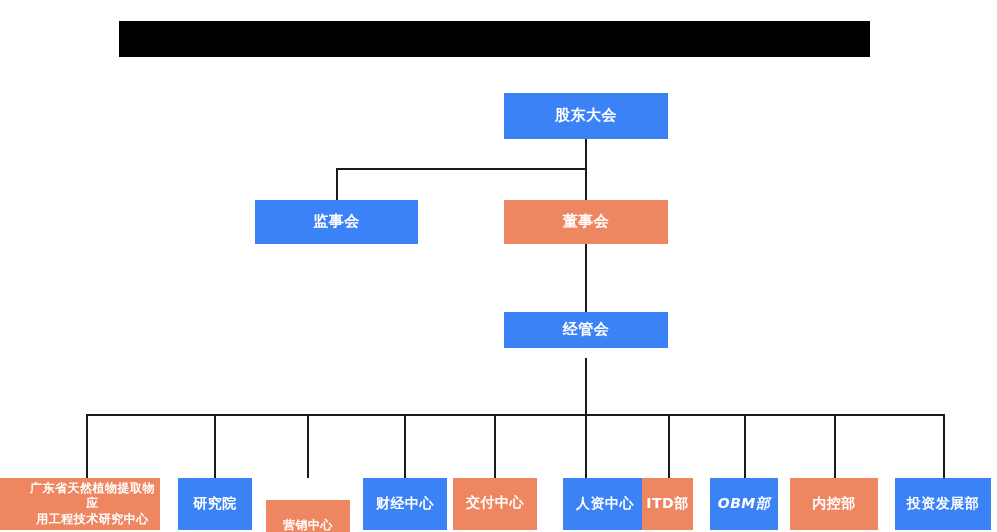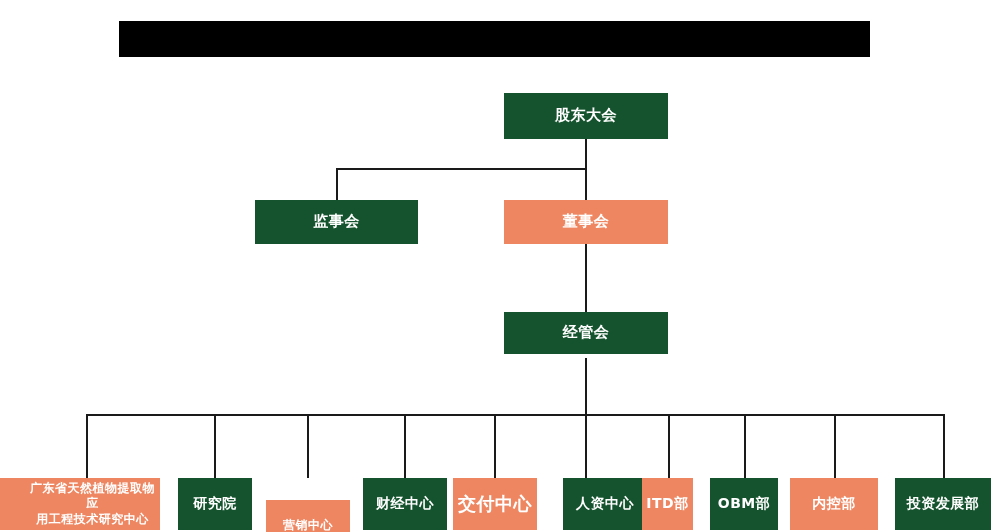--- a/index.html
+++ b/index.html
@@ -28,21 +28,21 @@
     align-items: center;
     justify-content: center;
     text-align: center;
     color: #ffffff;
     font-weight: bold;
     line-height: 1.28;
     letter-spacing: 0.5px;
     padding: 2px 3px;
     user-select: none;
   }
-  .node.primary   { background: #14532d; }
+  .node.primary   { background: #3b82f6; }
   .node.secondary { background: #ee8761; }
 
   .node .label { display: block; width: 100%; }
 
   .connector {
     position: absolute;
     background: #1a1a1a;
   }
   .connector.v { width: 2px; }
   .connector.h { height: 2px; }
@@ -80,21 +80,21 @@
   </div>
 
   <div class="node primary" style="left:255px; top:200px; width:163px; height:44px; font-size:15px;">
     <span class="label">监事会</span>
   </div>
 
   <div class="node secondary" style="left:504px; top:200px; width:164px; height:44px; font-size:15px;">
     <span class="label">董事会</span>
   </div>
 
-  <div class="node primary" style="left:504px; top:312px; width:164px; height:42px; font-size:15px;">
+  <div class="node primary" style="left:504px; top:312px; width:164px; height:36px; font-size:15px;">
     <span class="label">经管会</span>
   </div>
 
   <div class="node secondary" style="left:0px; top:478px; width:160px; height:52px; font-size:12px;padding-left:28px;">
     <span>
       <span>广东省天然植物提取物应</span><br>
       <span>用工程技术研究中心</span>
     </span>
   </div>
 
@@ -103,33 +103,33 @@
   </div>
 
   <div class="node secondary" style="left:266px; top:500px; width:84px; height:52px; font-size:12px;">
     <span class="label">营销中心</span>
   </div>
 
   <div class="node primary" style="left:363px; top:478px; width:84px; height:52px; font-size:14px;text-align:center;">
     <span class="label">财经中心</span>
   </div>
 
-  <div class="node secondary" style="left:453px; top:478px; width:84px; height:52px; font-size:18px;">
+  <div class="node secondary" style="left:453px; top:478px; width:84px; height:52px; font-size:14px;font-family:Liberation Mono, monospace;">
     <span class="label">交付中心</span>
   </div>
 
   <div class="node primary" style="left:543px; top:478px; width:84px; height:52px; font-size:14px;margin-left:20px;">
     <span class="label">人资中心</span>
   </div>
 
   <div class="node secondary" style="left:642px; top:478px; width:51px; height:52px; font-size:14px;">
     <span class="label">ITD部</span>
   </div>
 
-  <div class="node primary" style="left:710px; top:478px; width:68px; height:52px; font-size:14px;">
+  <div class="node primary" style="left:710px; top:478px; width:68px; height:52px; font-size:14px;font-style:italic;">
     <span class="label">OBM部</span>
   </div>
 
   <div class="node secondary" style="left:790px; top:478px; width:88px; height:52px; font-size:14px;">
     <span class="label">内控部</span>
   </div>
 
   <div class="node primary" style="left:895px; top:478px; width:96px; height:52px; font-size:14px;">
     <span class="label">投资发展部</span>
   </div>

